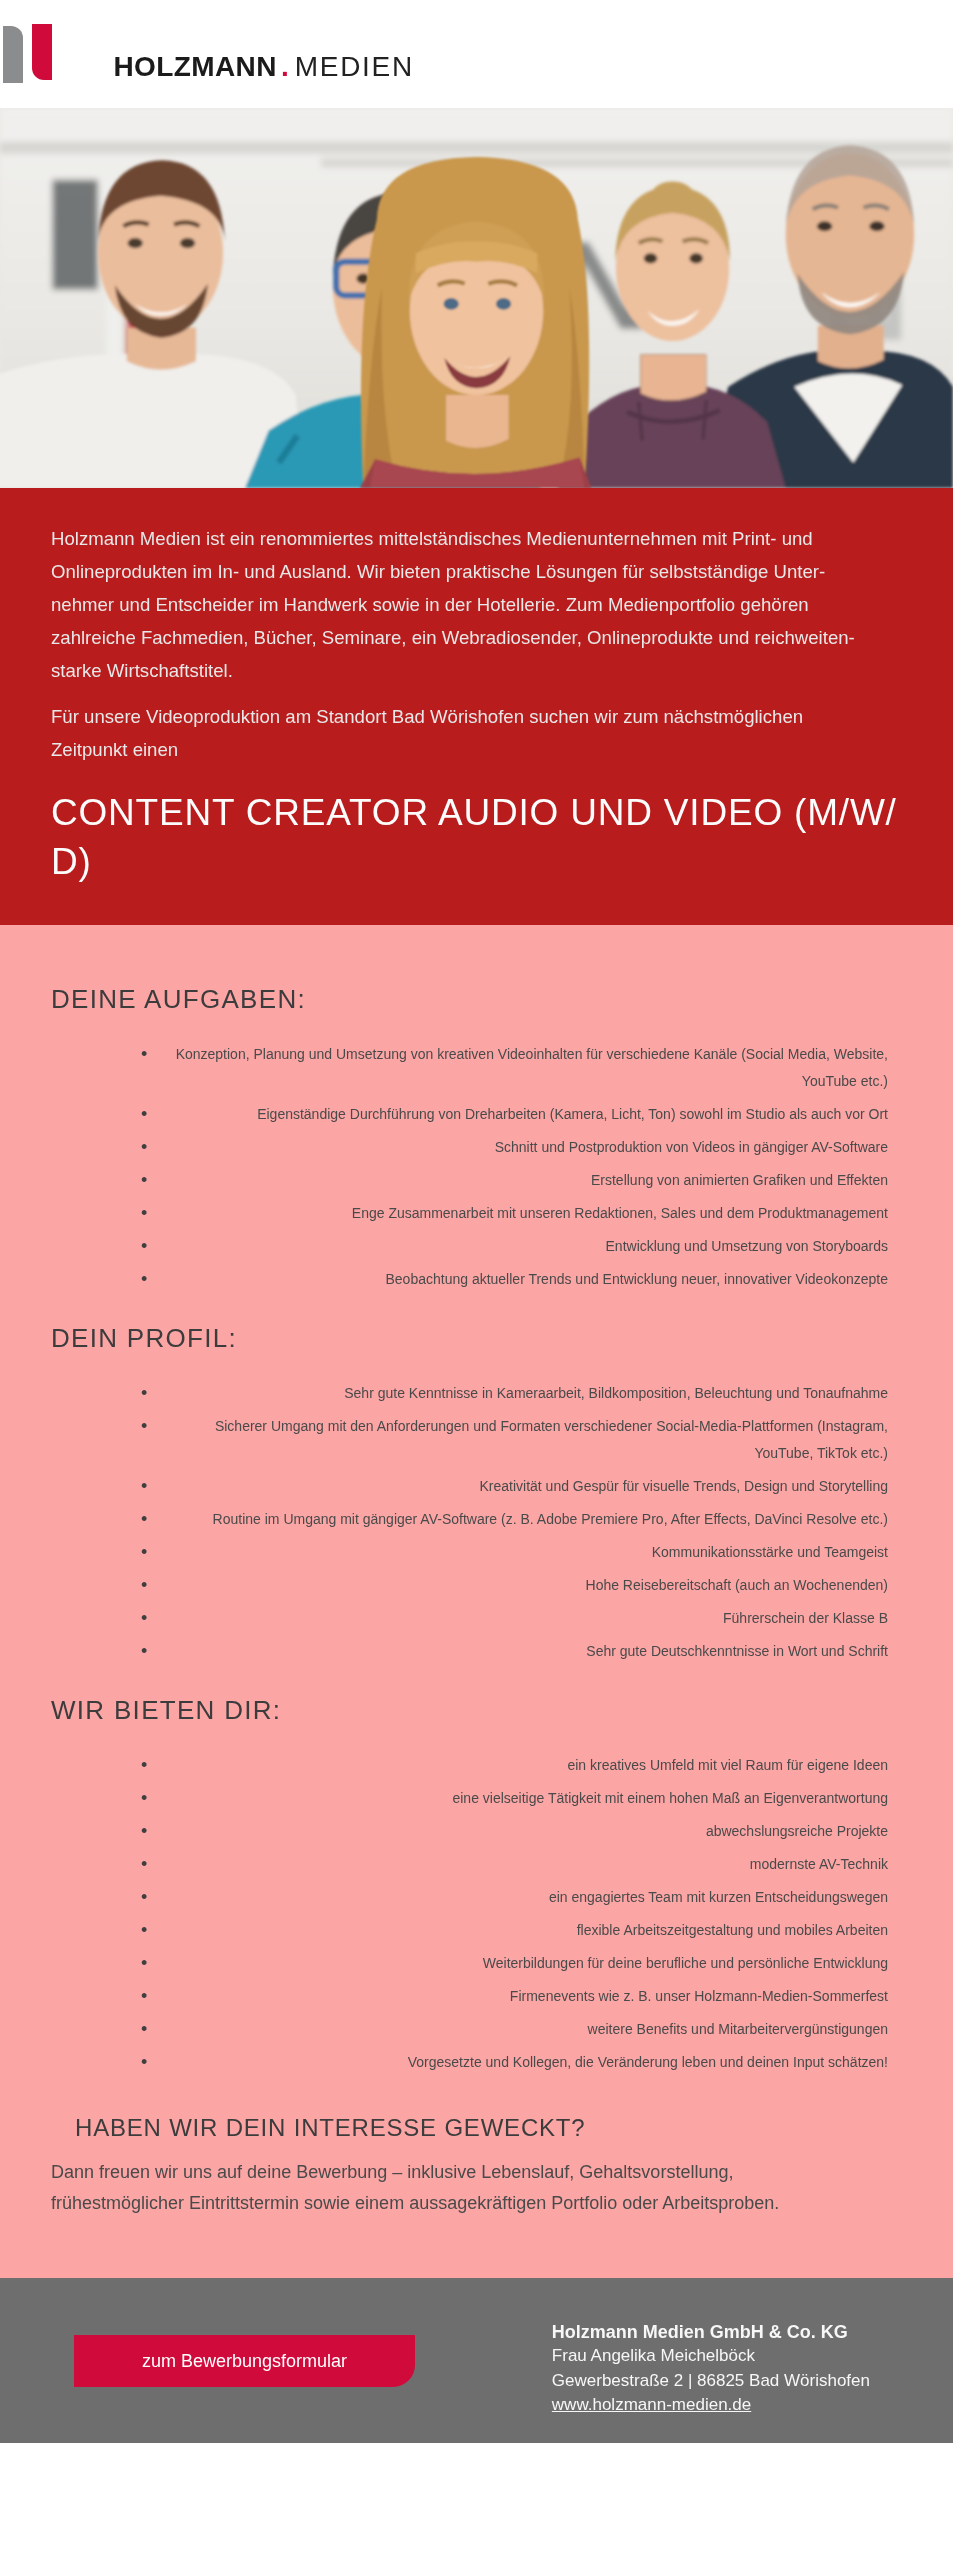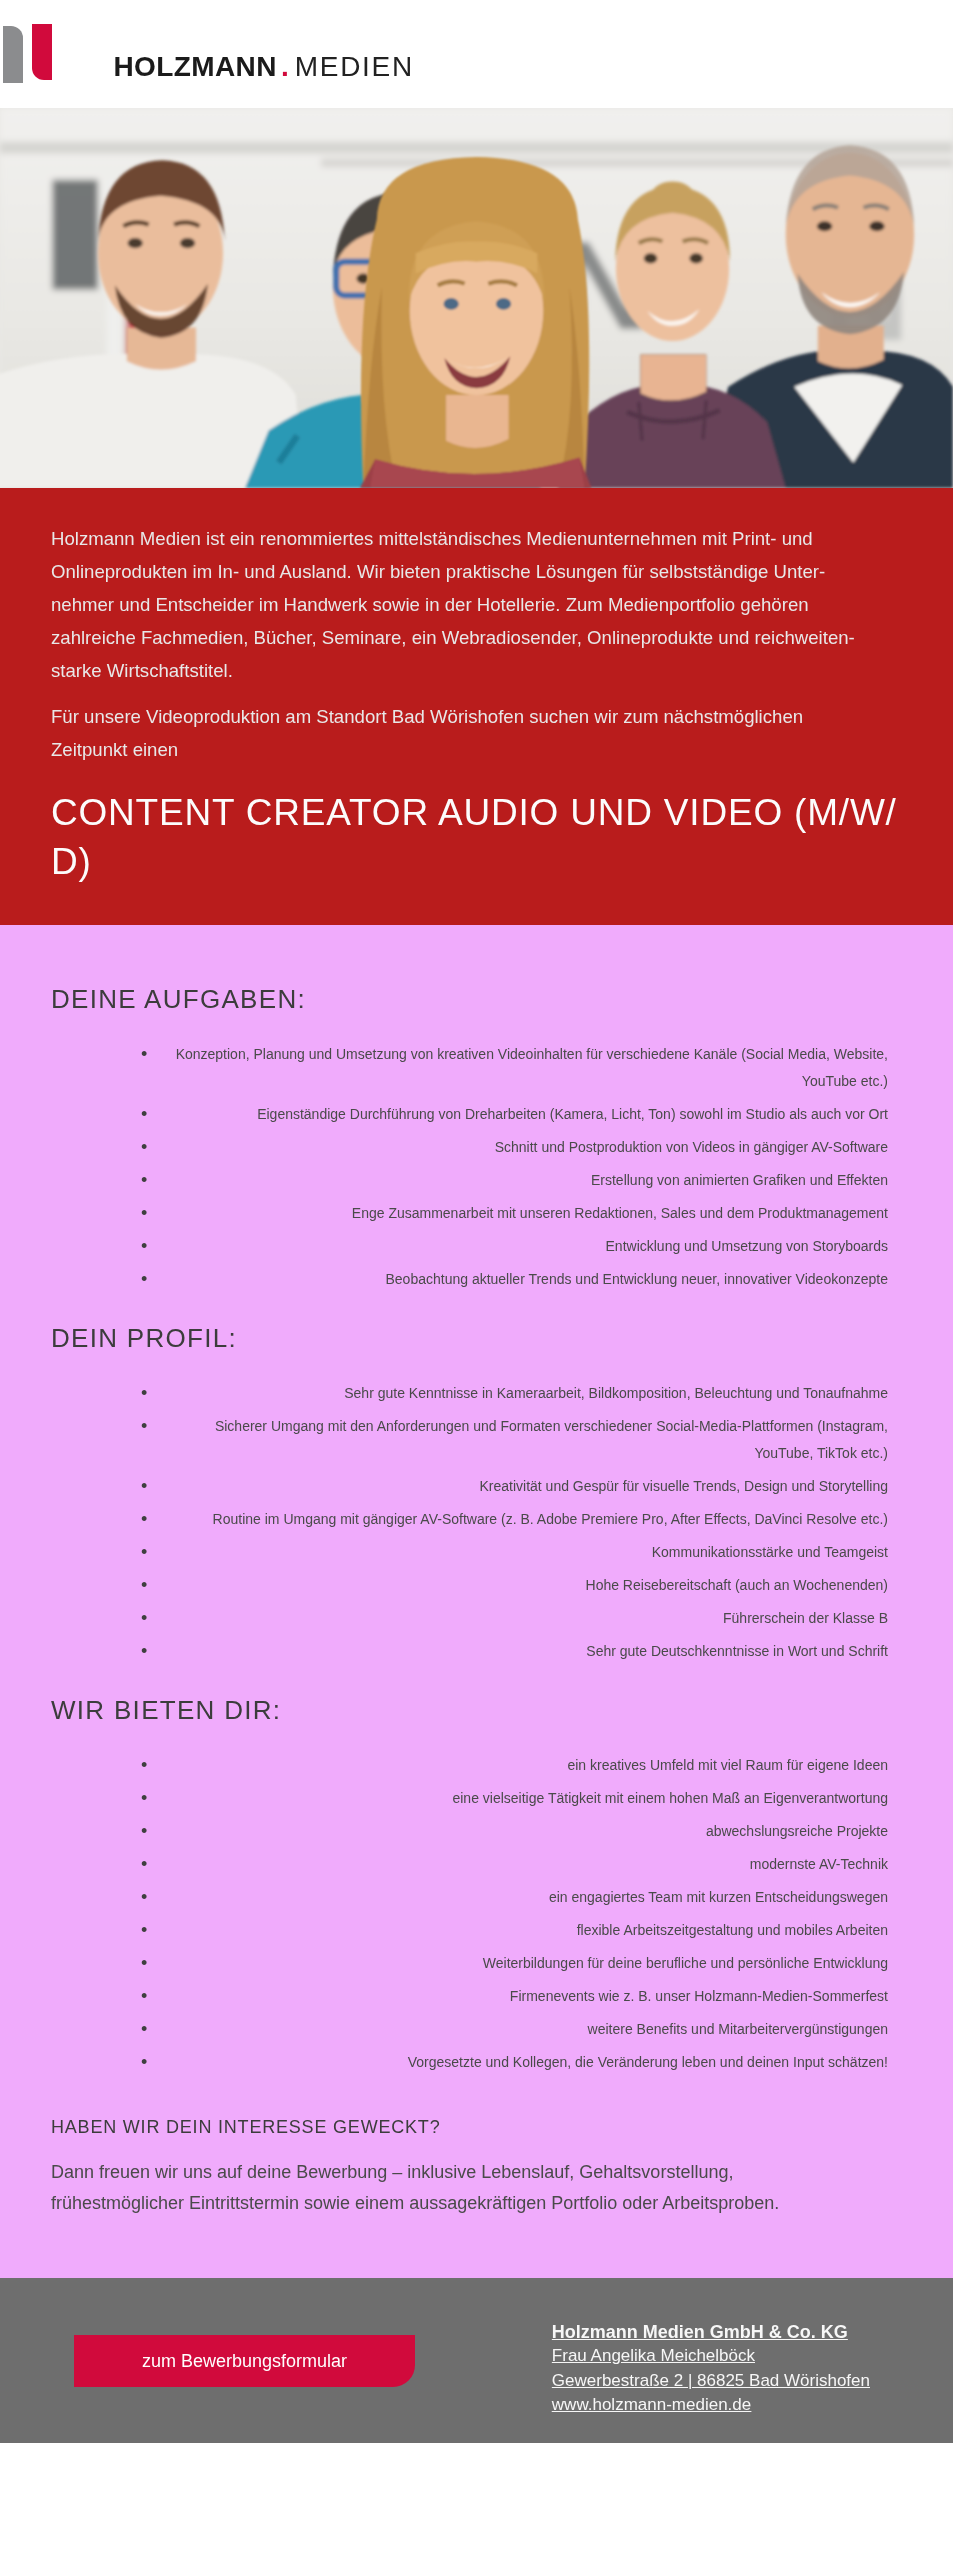--- a/index.html
+++ b/index.html
@@ -39,58 +39,58 @@
   .intro-par { font-size:18.6px; line-height:33px; font-weight:400; }
   .intro-par + .intro-par { margin-top:12.7px; }
   .intro-par span { display:block; }
   .job-title {
     margin-top:22px; color:#fcfcfc; font-weight:400;
     font-size:37px; line-height:49px; letter-spacing:0.8px; white-space:nowrap;
   }
   .job-title span { display:block; }
 
   
-  .content { padding:59px 51px 59px 51px; background:#f0abfc; }
+  .content { padding:59px 51px 59px 51px; background:#fca5a5; }
   .sec-heading {
     font-size:26px; font-weight:400; color:#3c3c3c;
     letter-spacing:1.3px; line-height:30px;
   }
   .sec-heading.first { margin-top:0; }
   .sec-heading.later { margin-top:30px; }
   ul.bullets { list-style:none; margin:27px 0 0 90px; max-width:747px; }
   ul.bullets li {
     position:relative; padding-left:18.6px;
     font-size:14px; line-height:27px; color:#4a4a4a;text-align:right;
   }
   ul.bullets li + li { margin-top:6px; }
   ul.bullets li::before {
     content:"•"; position:absolute; left:0; top:0;
     color:#3f3f3f; font-size:18px; line-height:27px;
   }
   .interest-heading {
-    margin-top:39px; font-size:18px; font-weight:400;
-    letter-spacing:0.8px; color:#3c3c3c; line-height:25px;
+    margin-top:39px; font-size:24px; font-weight:400;
+    letter-spacing:0.8px; color:#3c3c3c; line-height:25px;margin-left:24px;
   }
   .interest-text { margin-top:17px; font-size:18px; line-height:31px; color:#4a4a4a; }
   .interest-text span { display:block; }
 
   
   .footer {
     background:#6e6e6e; height:165px;
     display:flex; justify-content:space-between;
     padding:0 83px 0 74px;
   }
   .apply-button {
     margin-top:57px; height:52px; align-self:flex-start;
     background:#d10a3c; color:#ffffff; border:none; cursor:pointer;
     font-family:"Liberation Sans","DejaVu Sans",sans-serif;
     font-size:18px; font-weight:400; padding:0 68px; line-height:52px;
     border-radius:0 0 22px 0;
   }
-  .footer-contact { margin-top:42px; color:#f7f7f7; font-size:17px; line-height:24.5px;text-decoration:underline; }
+  .footer-contact { margin-top:42px; color:#f7f7f7; font-size:17px; line-height:24.5px; }
   .footer-contact .company { font-weight:700; font-size:18px; }
   .footer-contact a { color:#f7f7f7; text-decoration:underline; }
   .footer-spacer { height:41px; background:#ffffff; }
 </style>
 </head>
 <body>
 
 <div class="header">
   <div class="logo">
     <div class="logo-mark">

